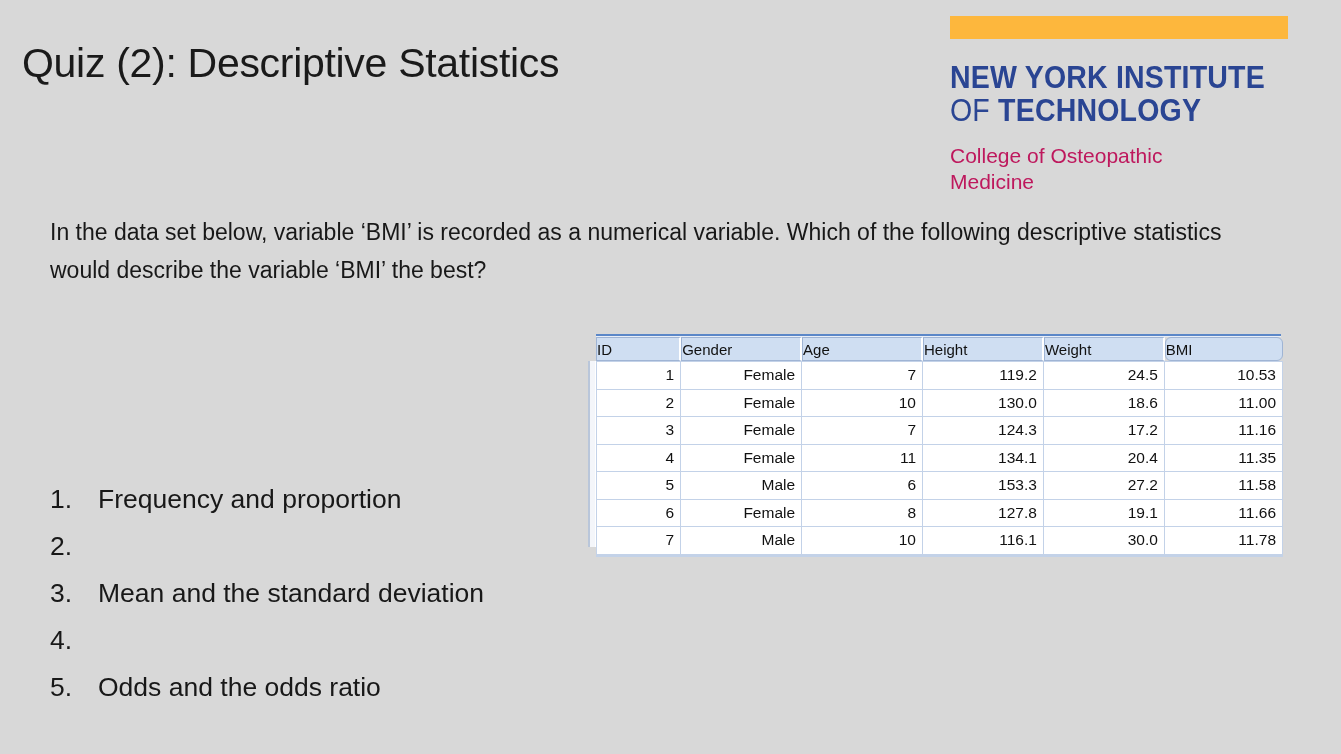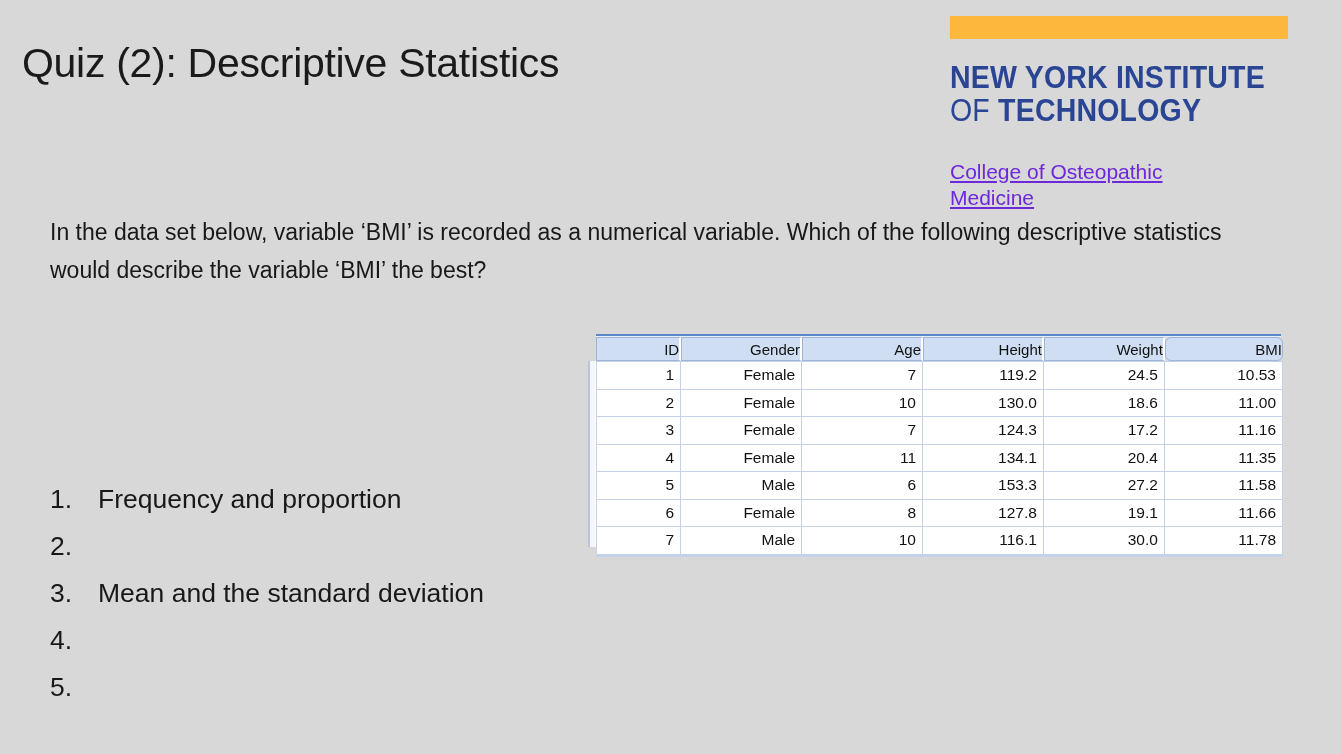--- a/index.html
+++ b/index.html
@@ -50,26 +50,25 @@
     letter-spacing: 0.2px;
     font-stretch: condensed;
     transform: scaleX(0.92);
     transform-origin: left top;
     white-space: nowrap;
   }
   #logo-name .line2 .of {
     font-weight: 400;
   }
   #logo-sub {
-    margin-top: 32px;
-    color: #6d28d9;
+    margin-top: 16px;
+    color: #be185d;
     font-size: 21px;
     line-height: 26px;
     width: 290px;
-    text-decoration: underline;
   }
 
   
   #question {
     position: absolute;
     left: 50px;
     top: 213px;
     width: 1180px;
     font-size: 23px;
     line-height: 38px;
@@ -147,21 +146,21 @@
     table-layout: fixed;
     font-size: 15.5px;
     color: #111;
   }
   table.spss th {
     background: #cfdef2;
     border: 1px solid #9fb4d4;
     height: 22px;
     font-weight: 400;
     font-size: 15px;
-    text-align: right;
+    text-align: left;
     padding: 0;
   }
   table.spss thead tr th {
     border-right: 2px solid #ffffff;
   }
   table.spss thead tr th:last-child {
     border-right: 1px solid #9fb4d4;
     border-radius: 6px;
   }
   table.spss td {
@@ -215,20 +214,21 @@
   </div>
   <div class="option-row">
     <span class="option-num">3.</span>
     <span class="option-text">Mean and the standard deviation</span>
   </div>
   <div class="option-row">
     <span class="option-num">4.</span>
   </div>
   <div class="option-row">
     <span class="option-num">5.</span>
+    <span class="option-text">Odds and the odds ratio</span>
   </div>
 </div>
 
 <div id="data-table-wrap">
   <div id="table-topline"></div>
   <div id="table-topline2"></div>
   <div class="grid">
     <div class="gutter">
       <div class="gutter-head"></div>
       <div class="gutter-cell"></div>

